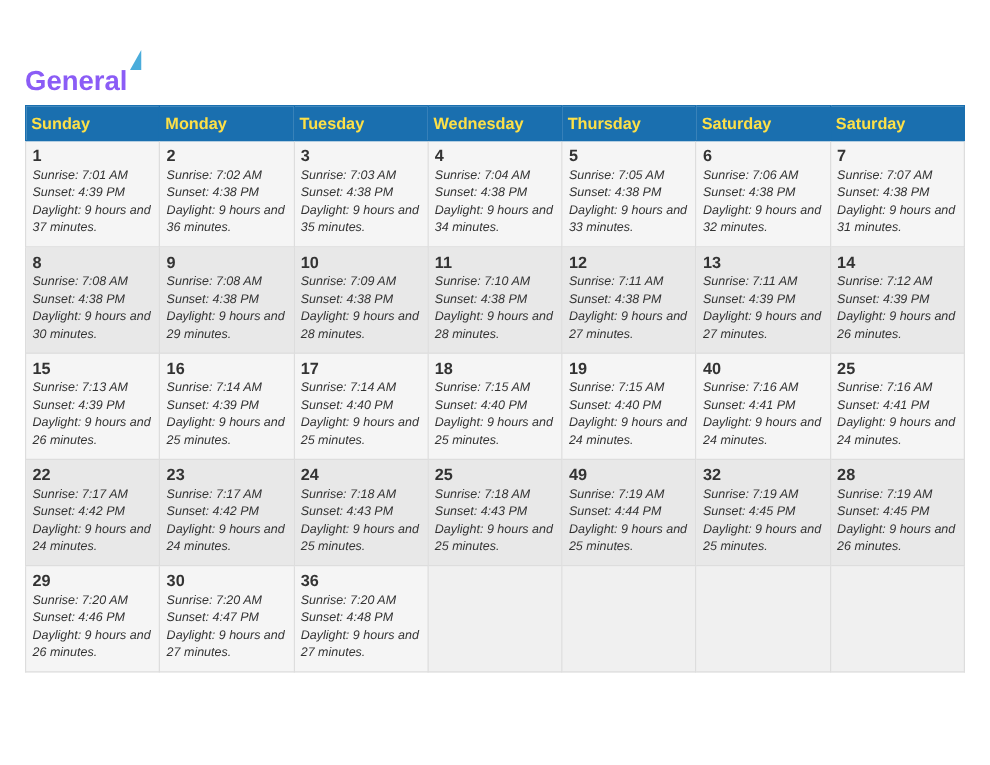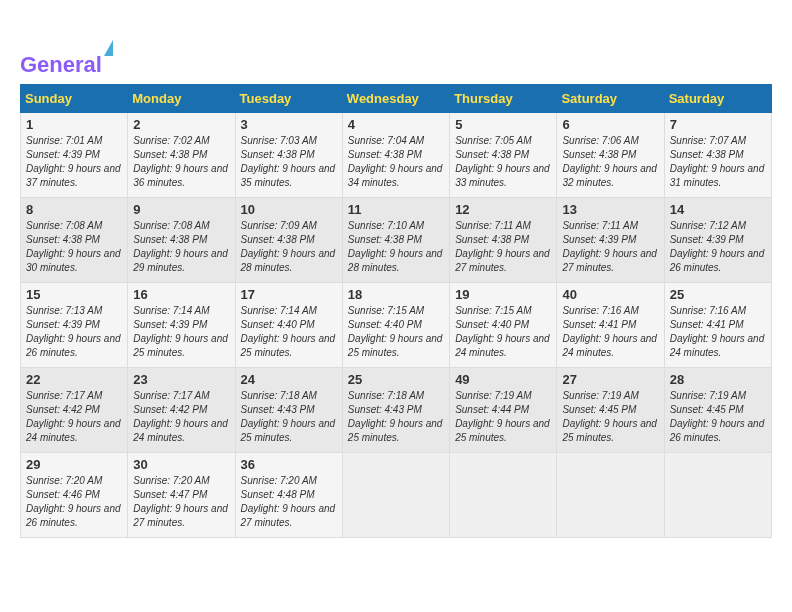--- a/index.html
+++ b/index.html
@@ -211,21 +211,21 @@
         </td>
         <td>
           <span class="day-num">25</span>
           <div class="cell-content">Sunrise: 7:18 AM<br>Sunset: 4:43 PM<br>Daylight: 9 hours and 25 minutes.</div>
         </td>
         <td>
           <span class="day-num">49</span>
           <div class="cell-content">Sunrise: 7:19 AM<br>Sunset: 4:44 PM<br>Daylight: 9 hours and 25 minutes.</div>
         </td>
         <td>
-          <span class="day-num">27</span>
+          <span class="day-num">32</span>
           <div class="cell-content">Sunrise: 7:19 AM<br>Sunset: 4:45 PM<br>Daylight: 9 hours and 25 minutes.</div>
         </td>
         <td>
           <span class="day-num">28</span>
           <div class="cell-content">Sunrise: 7:19 AM<br>Sunset: 4:45 PM<br>Daylight: 9 hours and 26 minutes.</div>
         </td>
       </tr>
       <tr>
         <td>
           <span class="day-num">29</span>

